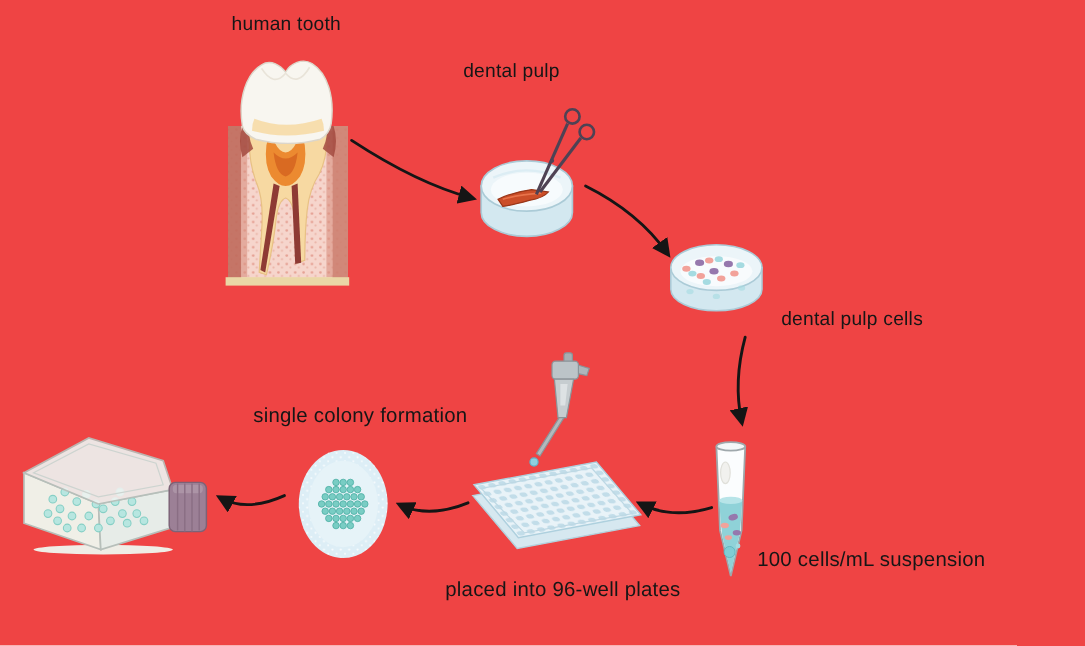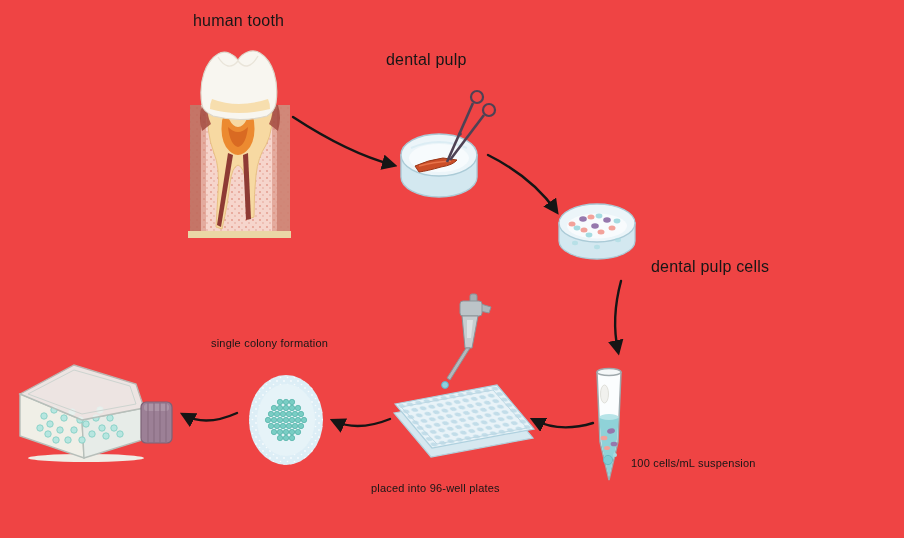--- a/index.html
+++ b/index.html
@@ -1,21 +1,21 @@
 <!DOCTYPE html>
 <html><head>
 <meta charset="utf-8">
 <style>
   html,body{margin:0;padding:0;background:#ffffff;}
   body{width:904px;height:538px;position:relative;overflow:hidden;
        font-family:"Liberation Sans","DejaVu Sans",sans-serif;}
   .stage{position:absolute;left:0;top:0;width:904px;height:538px;background:#ef4444;}
   .lbl{position:absolute;color:#161616;white-space:nowrap;letter-spacing:.2px;}
   .lbl-sm{font-size:16px;}
-  .lbl-md{font-size:11px;}
+  .lbl-md{font-size:17px;}
   .art{position:absolute;}
   svg{display:block;overflow:visible;}
 </style>
 </head>
 <body>
 
 <div class="stage">
 
   <div class="lbl lbl-sm" style="left:193px;top:12px;">human tooth</div>
   <div class="lbl lbl-sm" style="left:386px;top:51px;">dental pulp</div>

